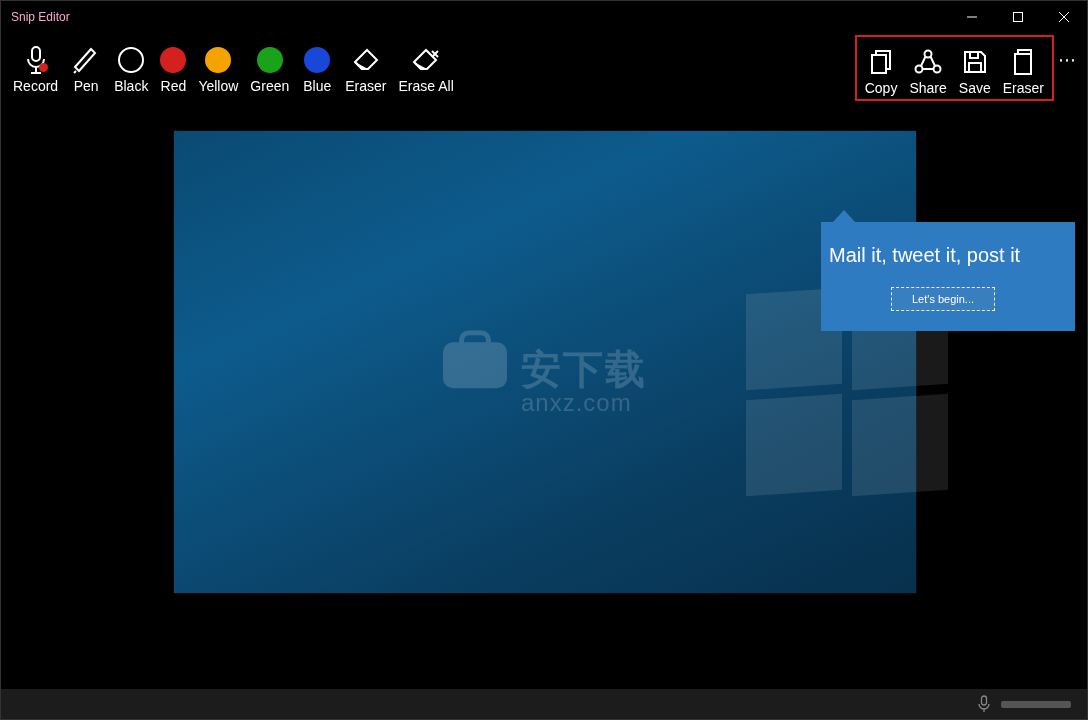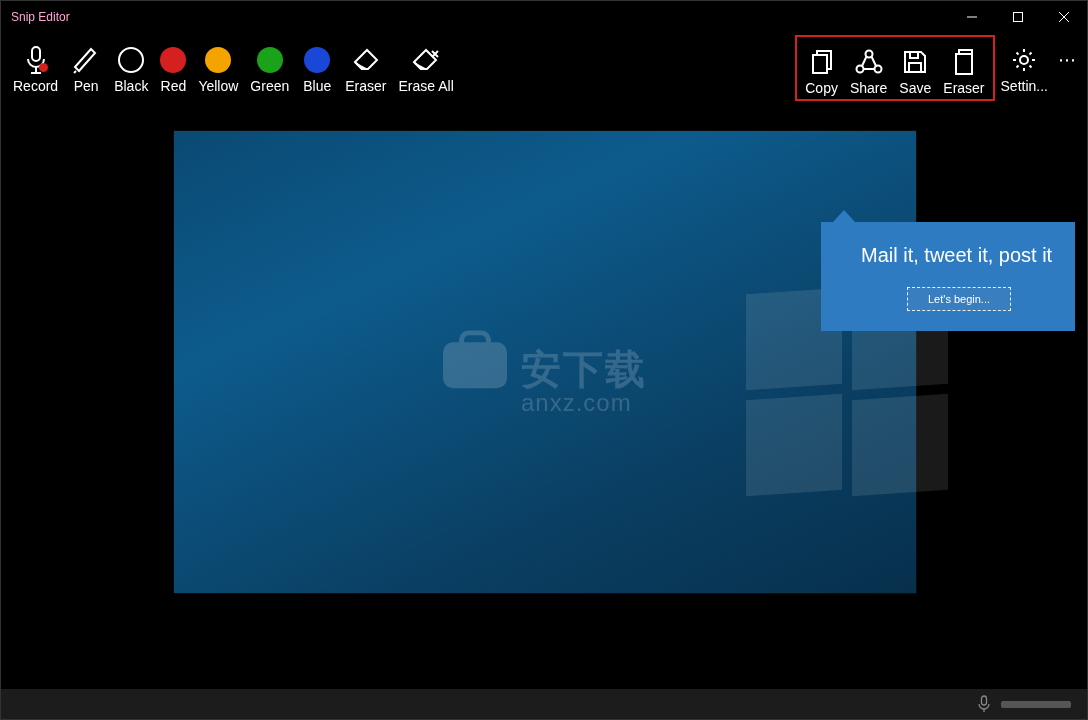--- a/index.html
+++ b/index.html
@@ -70,21 +70,21 @@
 
   .tooltip {
     position: absolute; left: 820px; top: 119px; width: 254px;
     background: #2f7bc1; color: #fff;
   }
   .tooltip::before {
     content: ""; position: absolute; top: -12px; left: 12px;
     border-left: 11px solid transparent; border-right: 11px solid transparent;
     border-bottom: 12px solid #2f7bc1;
   }
-  .tooltip .tt-body { padding: 22px 18px 20px 40px; }
+  .tooltip .tt-body { padding: 22px 18px 20px 8px; }
   .tt-title { font-size: 20px; font-weight: 300; }
   .tt-btn {
     display: table; margin: 20px auto 0; padding: 5px 20px;
     border: 1px dashed #e6f1fb; font-size: 11px; background: #397fbf;
     cursor: pointer; color:#fff;
   }
 
   .statusbar {
     position: absolute; left:0; right:0; bottom:0; height: 30px;
     background: #1c1c1c; display: flex; align-items: center; justify-content: flex-end;
@@ -242,29 +242,20 @@
         <div class="icon-slot">
           <svg width="24" height="28" viewBox="0 0 24 28" fill="none" stroke="#fff" stroke-width="2">
             <rect x="4" y="6" width="16" height="20"></rect>
               <path d="M7 6 V2 H20 V22"></path>
           </svg>
         </div>
         <span class="lbl">Eraser</span>
       </div>
     </div>
 
-    <div class="tool">
-      <div class="icon-slot">
-        <svg width="28" height="28" viewBox="0 0 28 28" fill="none" stroke="#fff" stroke-width="2">
-          <circle cx="14" cy="14" r="4"></circle>
-          <path d="M14 3v3M14 22v3M25 14h-3M6 14H3M21.5 6.5l-2 2M8.5 19.5l-2 2M21.5 21.5l-2-2M8.5 8.5l-2-2"></path>
-        </svg>
-      </div>
-      <span class="lbl">Settin...</span>
-    </div>
 
     <div class="tool" style="min-width:24px;padding:0 4px">
       <div class="icon-slot" style="font-size:18px;color:#fff;letter-spacing:1px;">⋯</div>
       <span class="lbl">&nbsp;</span>
     </div>
   </div>
 </div>
 
 <div class="canvas-area">
   <div class="snip">

